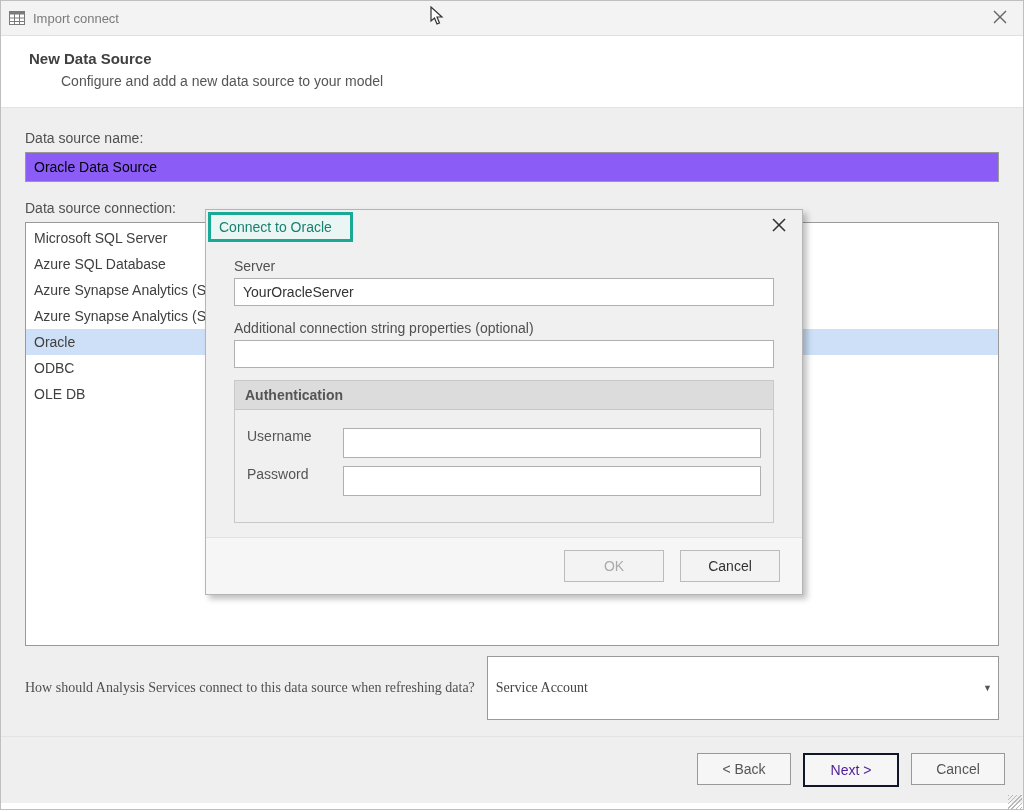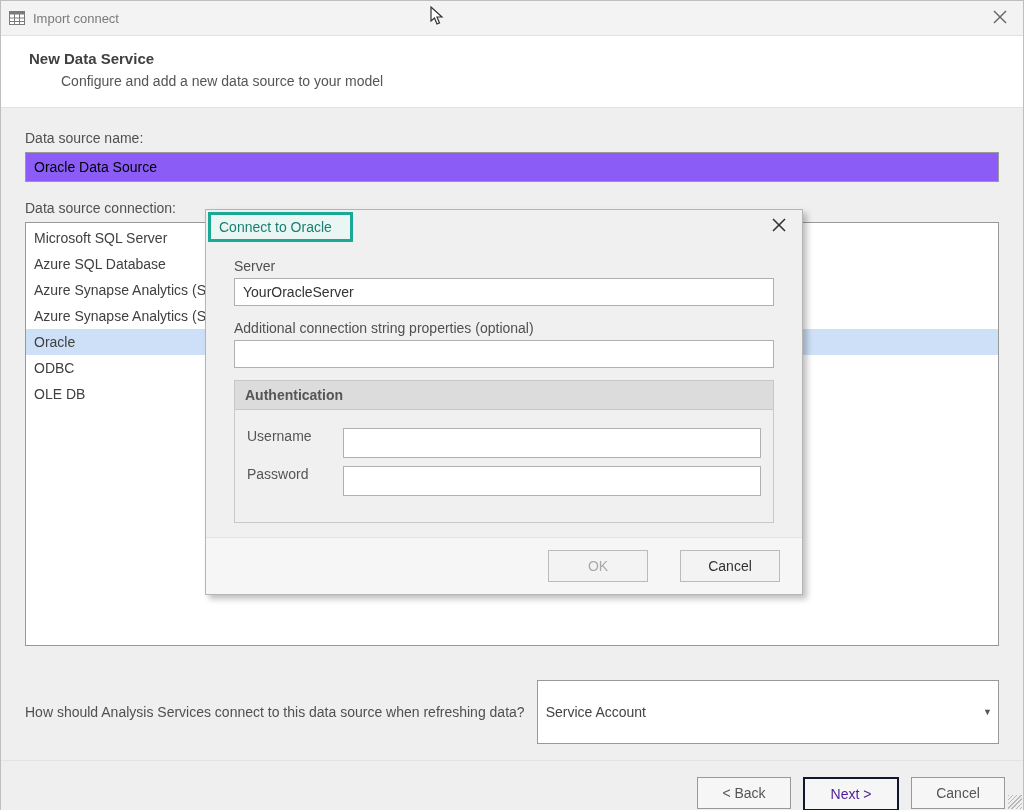--- a/index.html
+++ b/index.html
@@ -12,21 +12,21 @@
   .header{background:#ffffff;padding:14px 28px 18px;border-bottom:1px solid #e3e3e3;}
   .header h1{margin:0 0 6px 0;font-size:15px;font-weight:600;color:#404040;}
   .header p{margin:0 0 0 32px;font-size:14px;color:#555;}
   .body{background:#efefef;padding:22px 24px 16px 24px;border-bottom:1px solid #e3e3e3;}
   .lbl{font-size:14px;color:#505050;margin-bottom:6px;display:block;}
   .txt{width:100%;height:30px;border:1px solid #999;background:#8b5cf6;font-size:14px;padding:3px 8px;box-sizing:border-box;}
   .gap{height:18px;}
   .list{height:418px;border:1px solid #999;background:#fff;padding:2px 0;overflow:auto;}
   .li{font-size:14px;padding:5px 8px;color:#404040;white-space:nowrap;}
   .li.sel{background:#cde0f7;}
-  .refreshrow{display:flex;align-items:center;margin-top:34px;gap:12px;}
+  .refreshrow{display:flex;align-items:center;margin-top:10px;gap:12px;font-family:Liberation Serif, serif;}
   .refreshrow .lblr{font-size:14px;color:#505050;flex:0 0 auto;}
   .combo{flex:1;height:30px;border:1px solid #999;background:#fff;display:flex;align-items:center;padding:16px 8px;font-size:14px;color:#444;position:relative;}
   .combo .arrow{position:absolute;right:6px;top:50%;transform:translateY(-50%);font-size:9px;color:#555;}
   .footer{display:flex;justify-content:flex-end;gap:12px;padding:16px 18px;background:#efefef;}
   .btn{min-width:92px;height:30px;border:1px solid #999;background:#f6f6f6;font-size:14px;color:#555;display:flex;align-items:center;justify-content:center;}
   .btn.primary{border:2px solid #0f172a;color:#4c1d95;}
   
   .grip{position:absolute;right:1px;bottom:0px;width:14px;height:14px;
         background:repeating-linear-gradient(135deg,#b8b8b8 0 1px,transparent 1px 3px);}
   
@@ -40,21 +40,21 @@
   .modal .mbody{padding:16px 28px 4px;}
   .modal .mlbl{font-size:14px;color:#505050;margin:14px 0 4px 0;display:block;}
   .modal .mlbl.first{margin-top:0;}
   .modal .mtxt{width:100%;height:28px;border:1px solid #b0b0b0;background:#fff;font-size:14px;padding:2px 8px;box-sizing:border-box;color:#333;}
   .authbox{border:1px solid #c8c8c8;margin-top:12px;}
   .authhdr{background:#dcdcdc;border-bottom:1px solid #c8c8c8;padding:6px 10px;font-weight:600;font-size:14px;color:#555;}
   .authbody{padding:10px 12px 18px;}
   .frow{display:flex;margin:8px 0;}
   .frow .flabel{width:96px;font-size:14px;color:#555;}
   .frow .finput{flex:1;height:26px;border:1px solid #b0b0b0;background:#fff;}
-  .mfooter{background:#f6f6f6;border-top:1px solid #e2e2e2;padding:12px 22px;display:flex;justify-content:flex-end;gap:32px;}
+  .mfooter{background:#f6f6f6;border-top:1px solid #e2e2e2;padding:12px 22px;display:flex;justify-content:flex-end;gap:16px;}
   .mbtn{width:98px;height:30px;border:1px solid #bbb;background:#f3f3f3;display:flex;align-items:center;justify-content:center;font-size:14px;}
   .mbtn.disabled{color:#aaa;}
   .mbtn.enabled{color:#333;}
 </style>
 </head>
 <body>
 
 <div class="stage">
 
   <div class="titlebar">
@@ -71,21 +71,21 @@
     <span class="ttitle">Import connect</span>
     <span class="tclose">
       <svg width="14" height="14" viewBox="0 0 14 14">
           <line x1="1" y1="1" x2="13" y2="13" stroke="#666" stroke-width="1.4"></line>
           <line x1="13" y1="1" x2="1" y2="13" stroke="#666" stroke-width="1.4"></line>
         </svg>
     </span>
   </div>
 
   <div class="header">
-    <h1>New Data Service</h1>
+    <h1>New Data Source</h1>
     <p>Configure and add a new data source to your model</p>
   </div>
 
   <div class="body">
     <span class="lbl">Data source name:</span>
     <input class="txt" value="Oracle Data Source" style="">
     <div class="gap"></div>
     <span class="lbl">Data source connection:</span>
     <div class="list" id="conn-list">
         <div class="li">Microsoft SQL Server</div>

